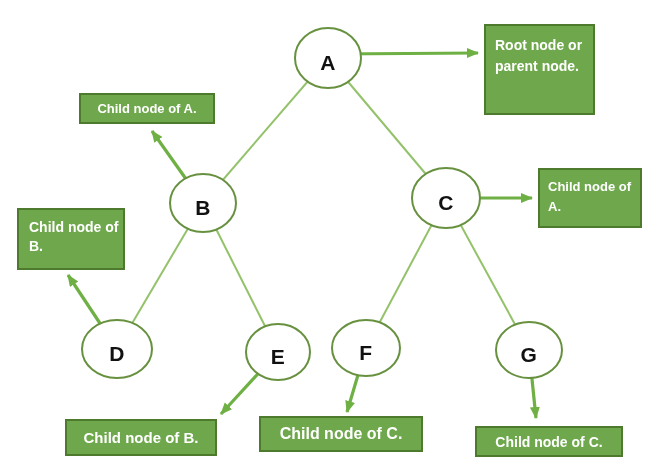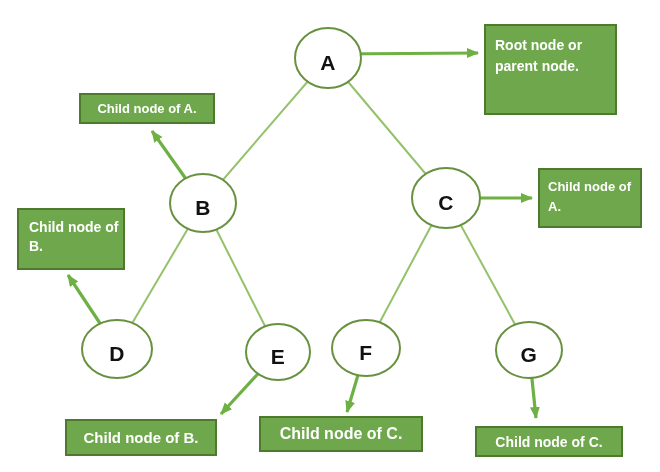--- a/index.html
+++ b/index.html
@@ -24,21 +24,21 @@
     font-size:21px;font-weight:700;color:var(--node-text);
     letter-spacing:0.5px;
   }
   .label-box{
     position:absolute;box-sizing:border-box;
     background:var(--box-fill);border:2px solid var(--box-border);
     color:var(--box-text);font-weight:700;
   }
   .label-box.single{display:flex;align-items:center;justify-content:center;text-align:center;}
   .label-box.multi{text-align:left;}
-  .box-root{left:484px;top:24px;width:133px;height:91px;padding:9px 2px 0 9px;font-size:14px;line-height:21px;}
+  .box-root{left:484px;top:24px;width:111px;height:91px;padding:9px 2px 0 9px;font-size:14px;line-height:21px;}
   .box-child-a-upper{left:79px;top:93px;width:136px;height:31px;font-size:13px;}
   .box-child-a-right{left:538px;top:168px;width:104px;height:60px;padding:7px 2px 0 8px;font-size:13px;line-height:20px;}
   .box-child-b-left{left:17px;top:208px;width:108px;height:62px;padding:8px 2px 0 10px;font-size:14px;line-height:19px;}
   .box-child-b-bottom{left:65px;top:419px;width:152px;height:37px;font-size:15px;}
   .box-child-c-mid{left:259px;top:416px;width:164px;height:36px;font-size:16px;}
   .box-child-c-right{left:475px;top:426px;width:148px;height:31px;font-size:14px;}
   .n-a{left:295px;top:28px;width:66px;height:60px;}
   .n-b{left:170px;top:174px;width:66px;height:58px;}
   .n-c{left:412px;top:168px;width:68px;height:60px;}
   .n-d{left:82px;top:320px;width:70px;height:58px;}

